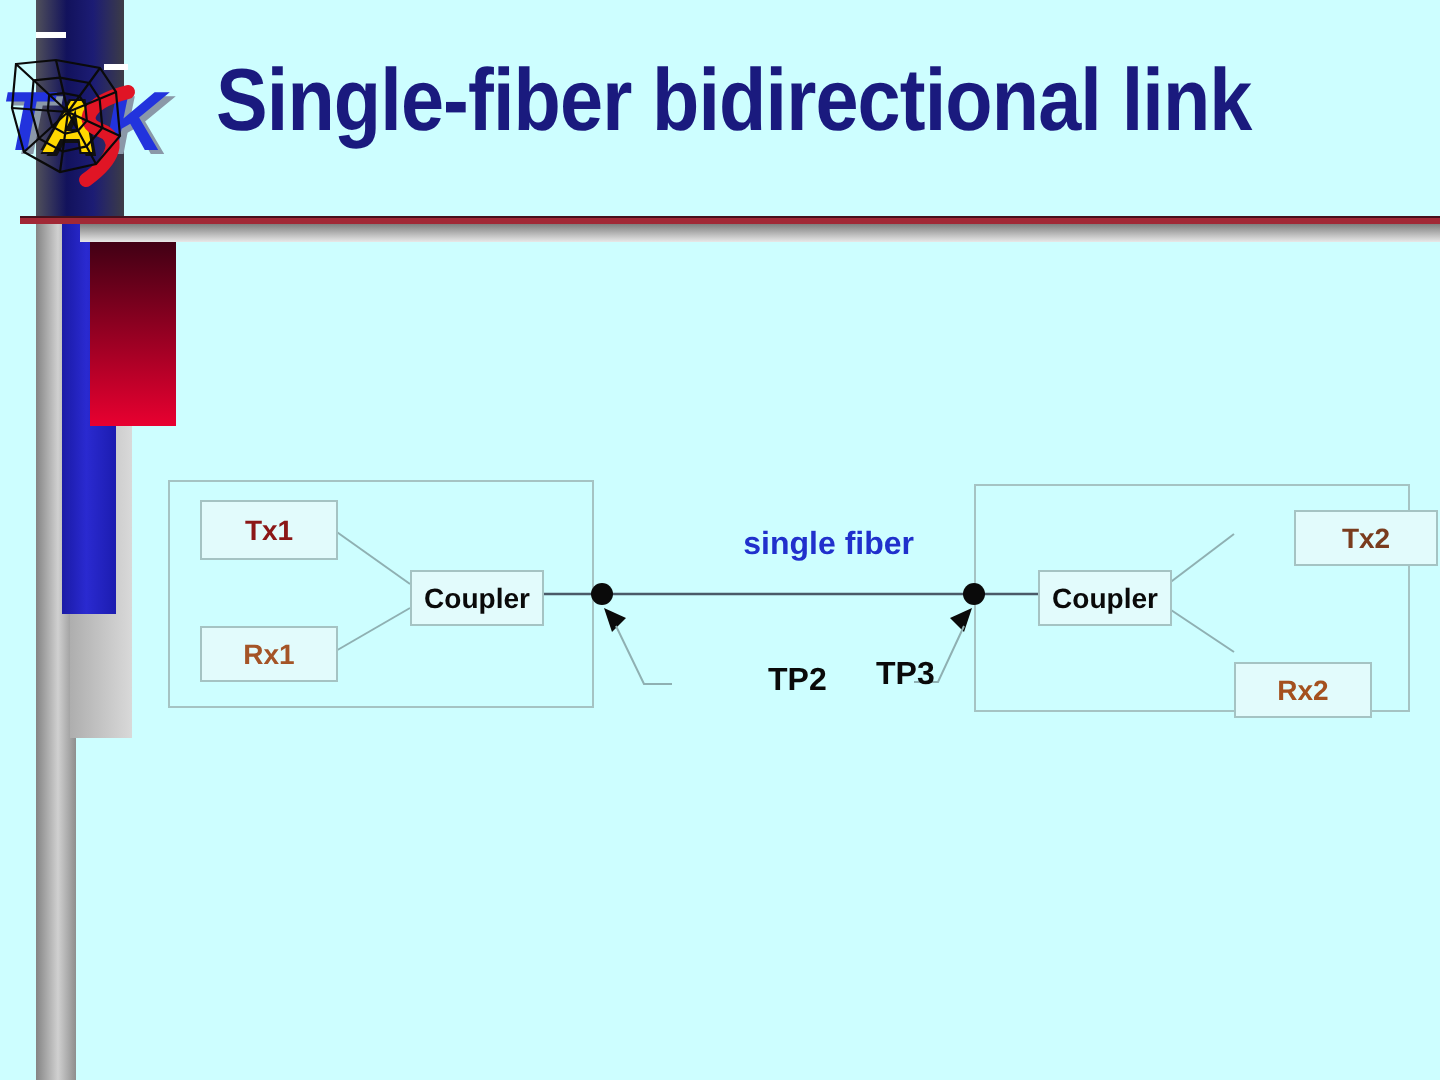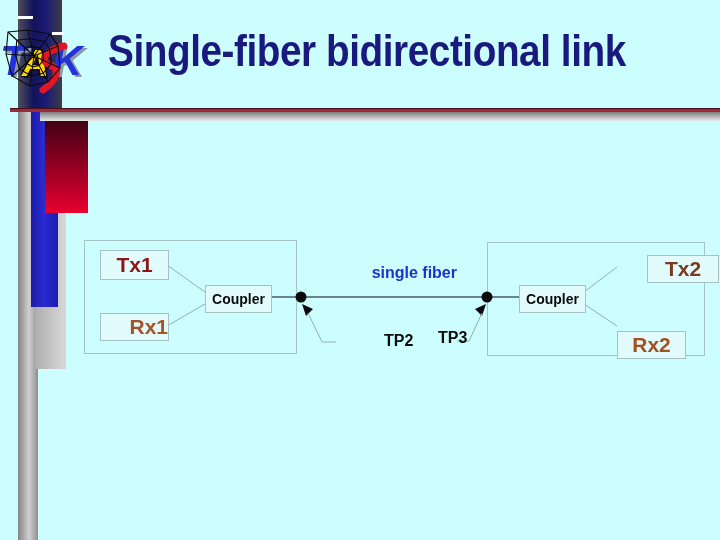--- a/index.html
+++ b/index.html
@@ -77,24 +77,24 @@
     position:absolute;border:1px solid var(--box_border,#a5c3c3);z-index:4;
     background:transparent;
   }
   .obox.left{left:84px;top:240px;width:211px;height:112px;}
   .obox.right{left:487px;top:242px;width:216px;height:112px;}
 
   .nbox{
     position:absolute;z-index:6;display:flex;align-items:center;justify-content:center;
     border:1px solid var(--box_border,#a5c3c3);
     background:var(--box_fill,#e2fbfc);
-    font-weight:bold;font-size:21px;
+    font-weight:bold;font-size:14px;
   }
   .nbox.tx1{left:100px;top:250px;width:67px;height:28px;color:var(--tx1_color,#8b1717);}
-  .nbox.rx1{left:100px;top:313px;width:67px;height:26px;color:var(--rx1_color,#a45427);justify-content:flex-end;}
+  .nbox.rx1{left:100px;top:313px;width:67px;height:26px;color:var(--rx1_color,#a45427);}
   .nbox.cpl-l{left:205px;top:285px;width:65px;height:26px;color:#0a0a0a;font-size:14px;}
   .nbox.cpl-r{left:519px;top:285px;width:65px;height:26px;color:#0a0a0a;font-size:14px;}
   .nbox.tx2{left:647px;top:255px;width:70px;height:26px;color:var(--tx2_color,#7a3c1e);}
   .nbox.rx2{left:617px;top:331px;width:67px;height:26px;color:var(--rx2_color,#a4511f);text-align:center;}
 
   .fiber-label{
     position:absolute;left:347px;top:264px;width:110px;z-index:6;
     text-align:right;font-weight:bold;font-size:16px;
     color:var(--fiber_label_color,#2030cc);
   }

